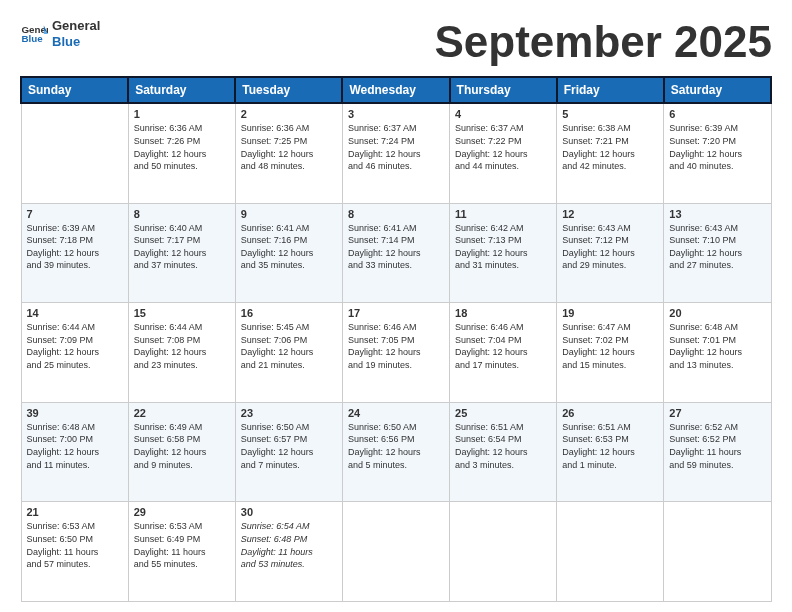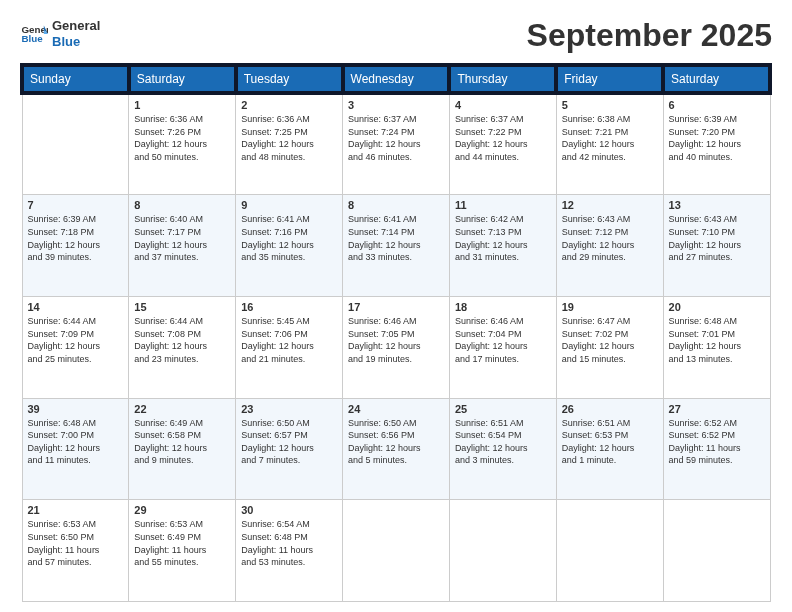--- a/index.html
+++ b/index.html
@@ -29,42 +29,42 @@
       gap: 4px;
     }
     .logo-icon {
       width: 28px;
       height: 28px;
     }
     .title-block {
       text-align: right;
     }
     .month-title {
-      font-size: 32px;
+      font-size: 44px;
       font-weight: bold;
       color: #333;
       line-height: 1.1;
     }
     .location {
       font-size: 14px;
       color: #444;
     }
     .calendar {
       width: 100%;
       border-collapse: collapse;
       flex: 1;
     }
     .calendar th {
       background: #1a6bb5;
       color: #fff;
       font-size: 12px;
-      font-weight: normal;
+      font-weight: bold;
       padding: 5px 6px;
       text-align: left;
-      border: 4px solid #0f172a;
+      border: 2px solid #0f172a;
     }
     .calendar td {
       border: 1px solid #ccc;
       vertical-align: top;
       padding: 4px 5px;
       width: calc(100%/7);
       height: 88px;
       font-size: 9.5px;
       color: #333;
       background: #fff;
@@ -331,21 +331,21 @@
           </td>
           <td>
             <span class="day-num">29</span>
             <div class="cell-text" style="white-space: pre-line;">Sunrise: 6:53 AM
 Sunset: 6:49 PM
 Daylight: 11 hours
 and 55 minutes.</div>
           </td>
           <td>
             <span class="day-num">30</span>
-            <div class="cell-text" style="white-space: pre-line;">Sunrise: 6:54 AM
+            <div class="cell-text" style="white-space: pre-line; font-style: italic;">Sunrise: 6:54 AM
 Sunset: 6:48 PM
 Daylight: 11 hours
 and 53 minutes.</div>
           </td>
           <td class="empty-cell"></td>
           <td class="empty-cell"></td>
           <td class="empty-cell"></td>
           <td class="empty-cell"></td>
         </tr>
       </tbody>

